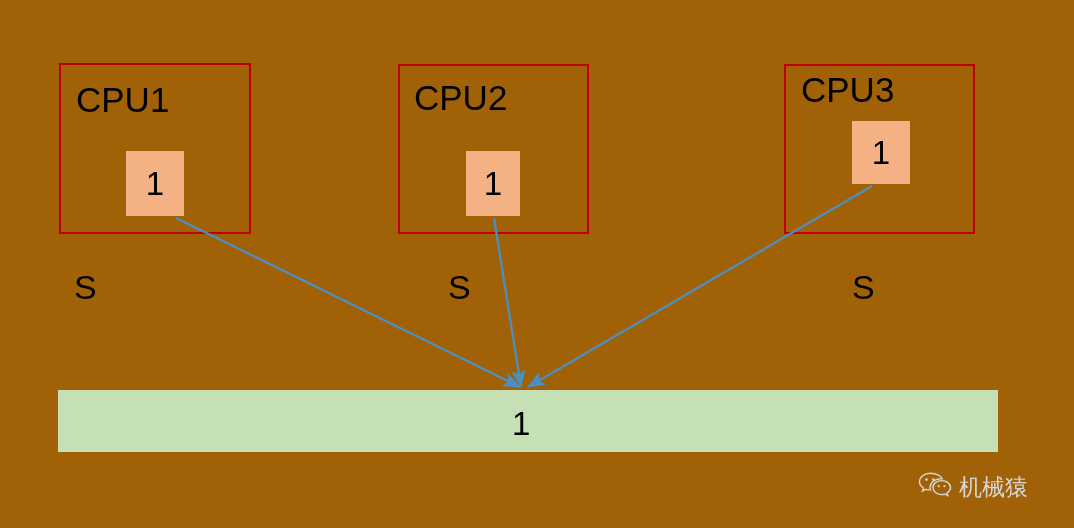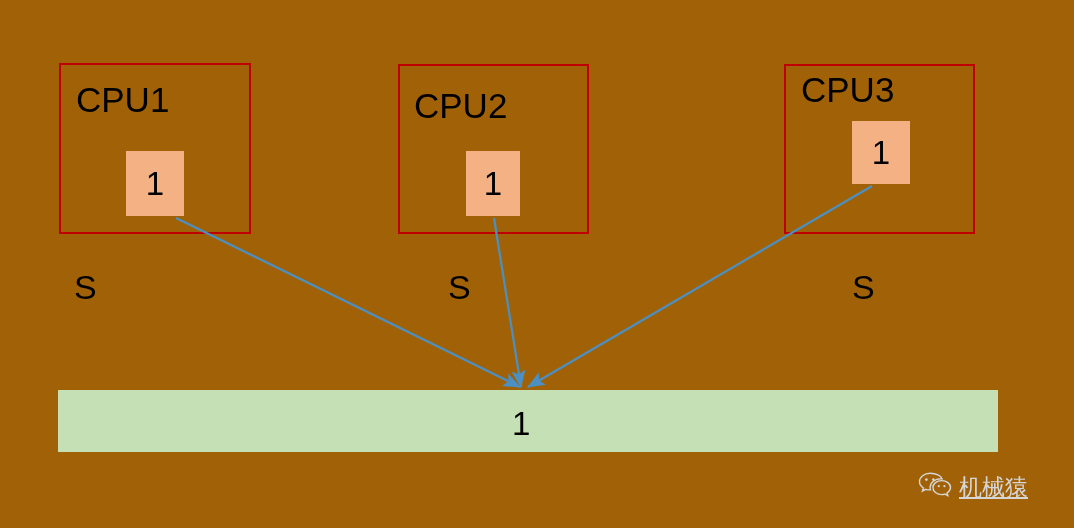--- a/index.html
+++ b/index.html
@@ -81,21 +81,21 @@
 <body>
 
 <div id="canvas">
 
   <div class="cpu-box" id="box-cpu1" style="left: 59px; top: 63px; width: 192px; height: 171px; border-color: rgb(192, 0, 0);"></div>
   <div class="cpu-label" id="label-cpu1" style="left: 76px; top: 82px;">CPU1</div>
   <div class="mem-block" id="block-cpu1" style="left: 126px; top: 151px; width: 58px; height: 65px; background: rgb(244, 177, 131);">1</div>
   <div class="s-label" id="state-cpu1" style="left: 74px; top: 270px;">S</div>
 
   <div class="cpu-box" id="box-cpu2" style="left: 398px; top: 64px; width: 191px; height: 170px; border-color: rgb(192, 0, 0);"></div>
-  <div class="cpu-label" id="label-cpu2" style="left: 414px; top: 88px;">CPU2</div>
+  <div class="cpu-label" id="label-cpu2" style="left: 414px; top: 80px;">CPU2</div>
   <div class="mem-block" id="block-cpu2" style="left: 466px; top: 151px; width: 54px; height: 65px; background: rgb(244, 177, 131);">1</div>
   <div class="s-label" id="state-cpu2" style="left: 448px; top: 270px;">S</div>
 
   <div class="cpu-box" id="box-cpu3" style="left: 784px; top: 64px; width: 191px; height: 170px; border-color: rgb(192, 0, 0);"></div>
   <div class="cpu-label" id="label-cpu3" style="left: 801px; top: 72px;">CPU3</div>
   <div class="mem-block" id="block-cpu3" style="left: 852px; top: 121px; width: 58px; height: 63px; background: rgb(244, 177, 131);">1</div>
   <div class="s-label" id="state-cpu3" style="left: 852px; top: 270px;">S</div>
 
   <div class="mem-bar" id="memory-bar" style="left: 58px; top: 390px; width: 940px; height: 62px; background: rgb(197, 224, 180);"></div>
   <div class="mem-bar-value" id="memory-value" style="left: 512px; top: 405px;">1</div>
@@ -106,21 +106,21 @@
         <path d="M0,0 L8,3.2 L0,6.4 L1.6,3.2 z" fill="#4a90c4"></path>
       </marker>
     </defs>
     <g id="arrow-group">
         <line x1="176" y1="218" x2="520" y2="387" stroke="#4a90c4" stroke-width="2.2" marker-end="url(#ah)"></line>
         <line x1="494" y1="218" x2="521" y2="387" stroke="#4a90c4" stroke-width="2.2" marker-end="url(#ah)"></line>
         <line x1="872" y1="186" x2="528" y2="387" stroke="#4a90c4" stroke-width="2.2" marker-end="url(#ah)"></line>
       </g>
   </svg>
 
-  <div class="watermark" id="watermark" style="left: 918px; top: 472px; color: rgb(214, 214, 214); text-decoration: underline;">
+  <div class="watermark" id="watermark" style="left: 918px; top: 472px; color: rgb(214, 214, 214);">
     <span>
       <svg width="34" height="26" viewBox="0 0 34 26" xmlns="http://www.w3.org/2000/svg">
         <path d="M12.2 1.2C6.2 1.2 1.5 5.0 1.5 9.6c0 2.6 1.5 4.9 3.9 6.4l-1.0 3.0 3.4-1.7c1.3.4 2.7.6 4.1.6h.6c-.3-.8-.4-1.6-.4-2.4 0-4.9 4.8-8.8 10.7-8.8.4 0 .8 0 1.2.1C23.0 3.9 18.1 1.2 12.2 1.2z" fill="none" stroke="#d6d6d6" stroke-width="1.4"></path>
         <circle cx="8.4" cy="7.6" r="1.3" fill="#d6d6d6"></circle>
         <circle cx="15.4" cy="7.6" r="1.3" fill="#d6d6d6"></circle>
         <path d="M32.5 15.6c0-3.9-3.9-7.0-8.8-7.0s-8.8 3.1-8.8 7.0c0 3.9 3.9 7.0 8.8 7.0 1.1 0 2.2-.2 3.2-.5l2.9 1.5-.8-2.6c2.1-1.3 3.5-3.2 3.5-5.4z" fill="none" stroke="#d6d6d6" stroke-width="1.4"></path>
         <circle cx="20.8" cy="14.2" r="1.1" fill="#d6d6d6"></circle>
         <circle cx="26.4" cy="14.2" r="1.1" fill="#d6d6d6"></circle>
       </svg>
     </span>

